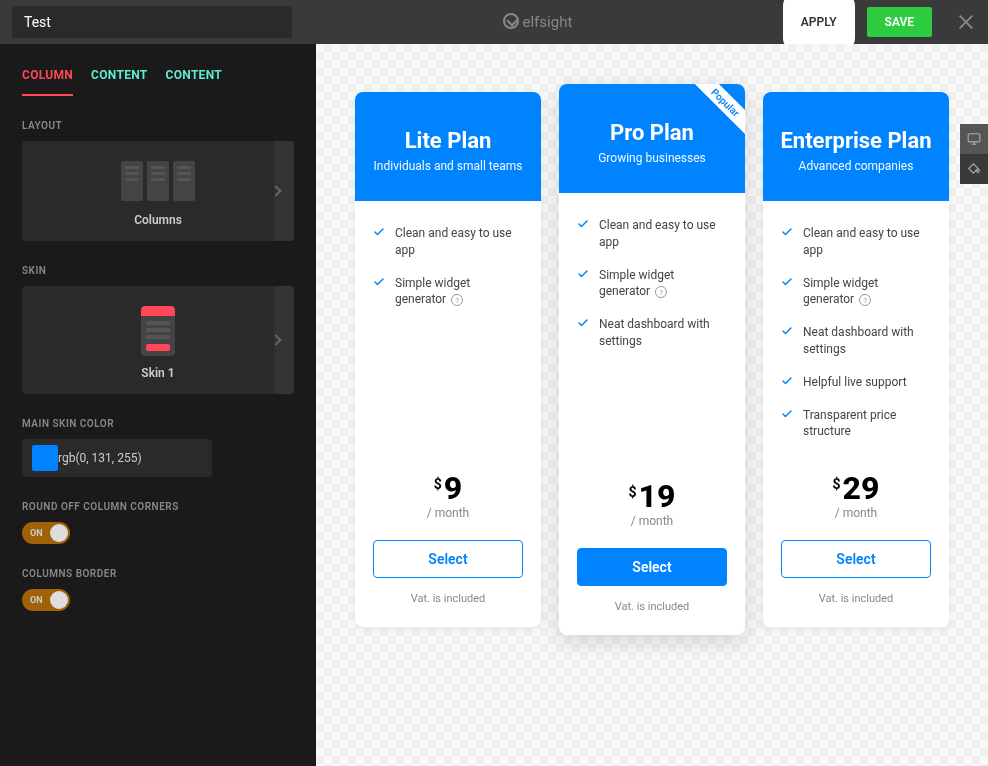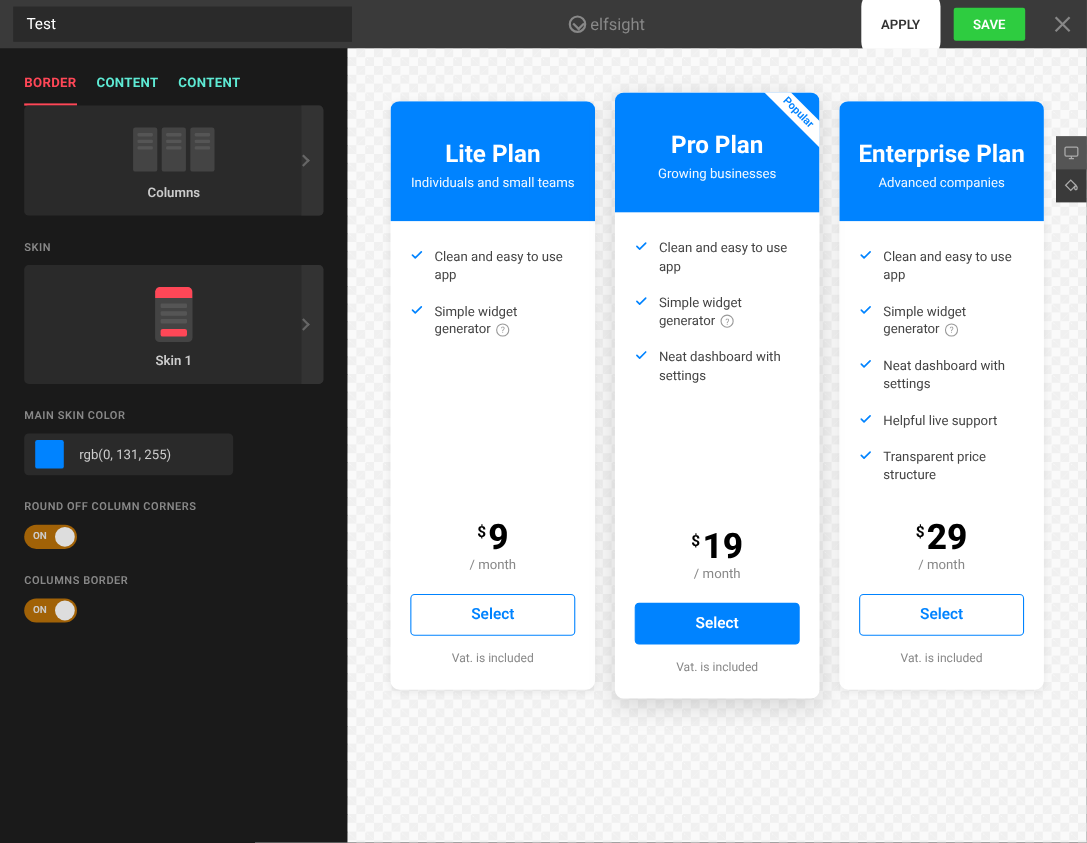--- a/index.html
+++ b/index.html
@@ -1,21 +1,21 @@
 <!DOCTYPE html>
 <html><head>
 <meta charset="utf-8">
 <style>
 * { margin: 0; padding: 0; box-sizing: border-box; font-family: -apple-system, BlinkMacSystemFont, "Segoe UI", Roboto, Arial, sans-serif; }
 body { width: 988px; height: 766px; background: #2a2a2a; overflow: hidden; }
 
 
 .topbar { height: 44px; background: #3a3a3a; display: flex; align-items: center; padding: 0 12px; gap: 12px; }
-.title-input { background: #2a2a2a; border: none; color: #fff; font-size: 14px; padding: 8px 12px; width: 308px; outline: none; }
-.brand { flex: 1; text-align: center; color: #888; font-size: 15px; display: flex; align-items: center; justify-content: center; gap: 4px; }
+.title-input { background: #2a2a2a; border: none; color: #fff; font-size: 14px; padding: 8px 12px; width: 280px; outline: none; }
+.brand { flex: 1; text-align: center; color: #888; font-size: 15px; display: flex; align-items: flex-start; justify-content: center; gap: 4px; }
 .brand-icon { width: 16px; height: 16px; border: 2px solid #888; border-radius: 50%; position: relative; }
 .brand-icon::after { content: ""; position: absolute; width: 6px; height: 6px; border-left: 2px solid #888; border-bottom: 2px solid #888; top: 2px; left: 3px; transform: rotate(-45deg); }
 .btn-apply { background: #fff; color: #333; border: none; padding: 23px 18px; font-size: 12px; font-weight: 600; cursor: pointer; border-radius: 14px; }
 .btn-save { background: #2ecc40; color: #fff; border: none; padding: 8px 18px; font-size: 12px; font-weight: 600; cursor: pointer; border-radius: 2px; }
 .close-icon { width: 20px; height: 20px; margin-left: 12px; cursor: pointer; position: relative; }
 .close-icon::before, .close-icon::after { content: ""; position: absolute; width: 18px; height: 2px; background: #888; top: 9px; left: 1px; }
 .close-icon::before { transform: rotate(45deg); }
 .close-icon::after { transform: rotate(-45deg); }
 
 
@@ -36,21 +36,21 @@
 .layout-demo { display: flex; gap: 4px; margin-bottom: 12px; }
 .layout-col { width: 22px; height: 40px; background: #444; border-radius: 2px; display: flex; flex-direction: column; gap: 3px; padding: 5px 4px; }
 .layout-col span { display: block; height: 3px; background: #555; border-radius: 1px; }
 .card-label { color: #ccc; font-size: 12px; font-weight: 600; }
 
 .skin-demo { width: 34px; height: 50px; background: #444; border-radius: 4px; margin-bottom: 10px; display: flex; flex-direction: column; gap: 3px; padding: 0 5px 5px; overflow: hidden; }
 .skin-top { height: 10px; background: #ff4757; margin: 0 -5px 2px; border-radius: 4px 4px 0 0; }
 .skin-row { height: 4px; background: #555; border-radius: 1px; }
 .skin-btn { height: 7px; background: #ff4757; border-radius: 2px; margin-top: 2px; }
 
-.color-row { display: flex; align-items: center; gap: 14px; margin: 0 22px; background: #2a2a2a; border-radius: 4px; padding: 6px 10px; width: 190px; }
+.color-row { display: flex; align-items: center; gap: 0; margin: 0 22px; background: #2a2a2a; border-radius: 4px; padding: 6px 10px; width: 190px; }
 .color-swatch { width: 26px; height: 26px; background: #0083ff; border-radius: 2px; }
 .color-val { color: #ccc; font-size: 12px; }
 
 .toggle-row { margin: 0 22px; display: flex; align-items: center; gap: 0; }
 .toggle { width: 48px; height: 22px; background: #a16207; border-radius: 11px; position: relative; cursor: pointer; display: flex; align-items: center; }
 .toggle-lbl { color: #ccc; font-size: 9px; font-weight: 700; margin-left: 8px; }
 .toggle-knob { position: absolute; right: 2px; width: 18px; height: 18px; background: #ddd; border-radius: 50%; }
 
 
 .float-tools { position: absolute; right: 0; top: 80px; width: 28px; background: #3a3a3a; display: flex; flex-direction: column; }
@@ -89,25 +89,26 @@
     <span>elfsight</span>
   </div>
   <button class="btn-apply">APPLY</button>
   <button class="btn-save">SAVE</button>
   <div class="close-icon"></div>
 </div>
 
 <div class="main">
   <div class="sidebar">
     <div class="tabs">
-      <div class="tab active">BORDER</div>
+      <div class="tab active">COLUMN</div>
       <div class="tab">CONTENT</div>
       <div class="tab">CONTENT</div>
     </div>
 
+    <div class="section-label">LAYOUT</div>
     <div class="card-select">
       <div class="scroll-ind"></div>
       <div class="layout-demo">
         <div class="layout-col">
             <span></span>
             <span></span>
             <span></span>
           </div>
         <div class="layout-col">
             <span></span>

